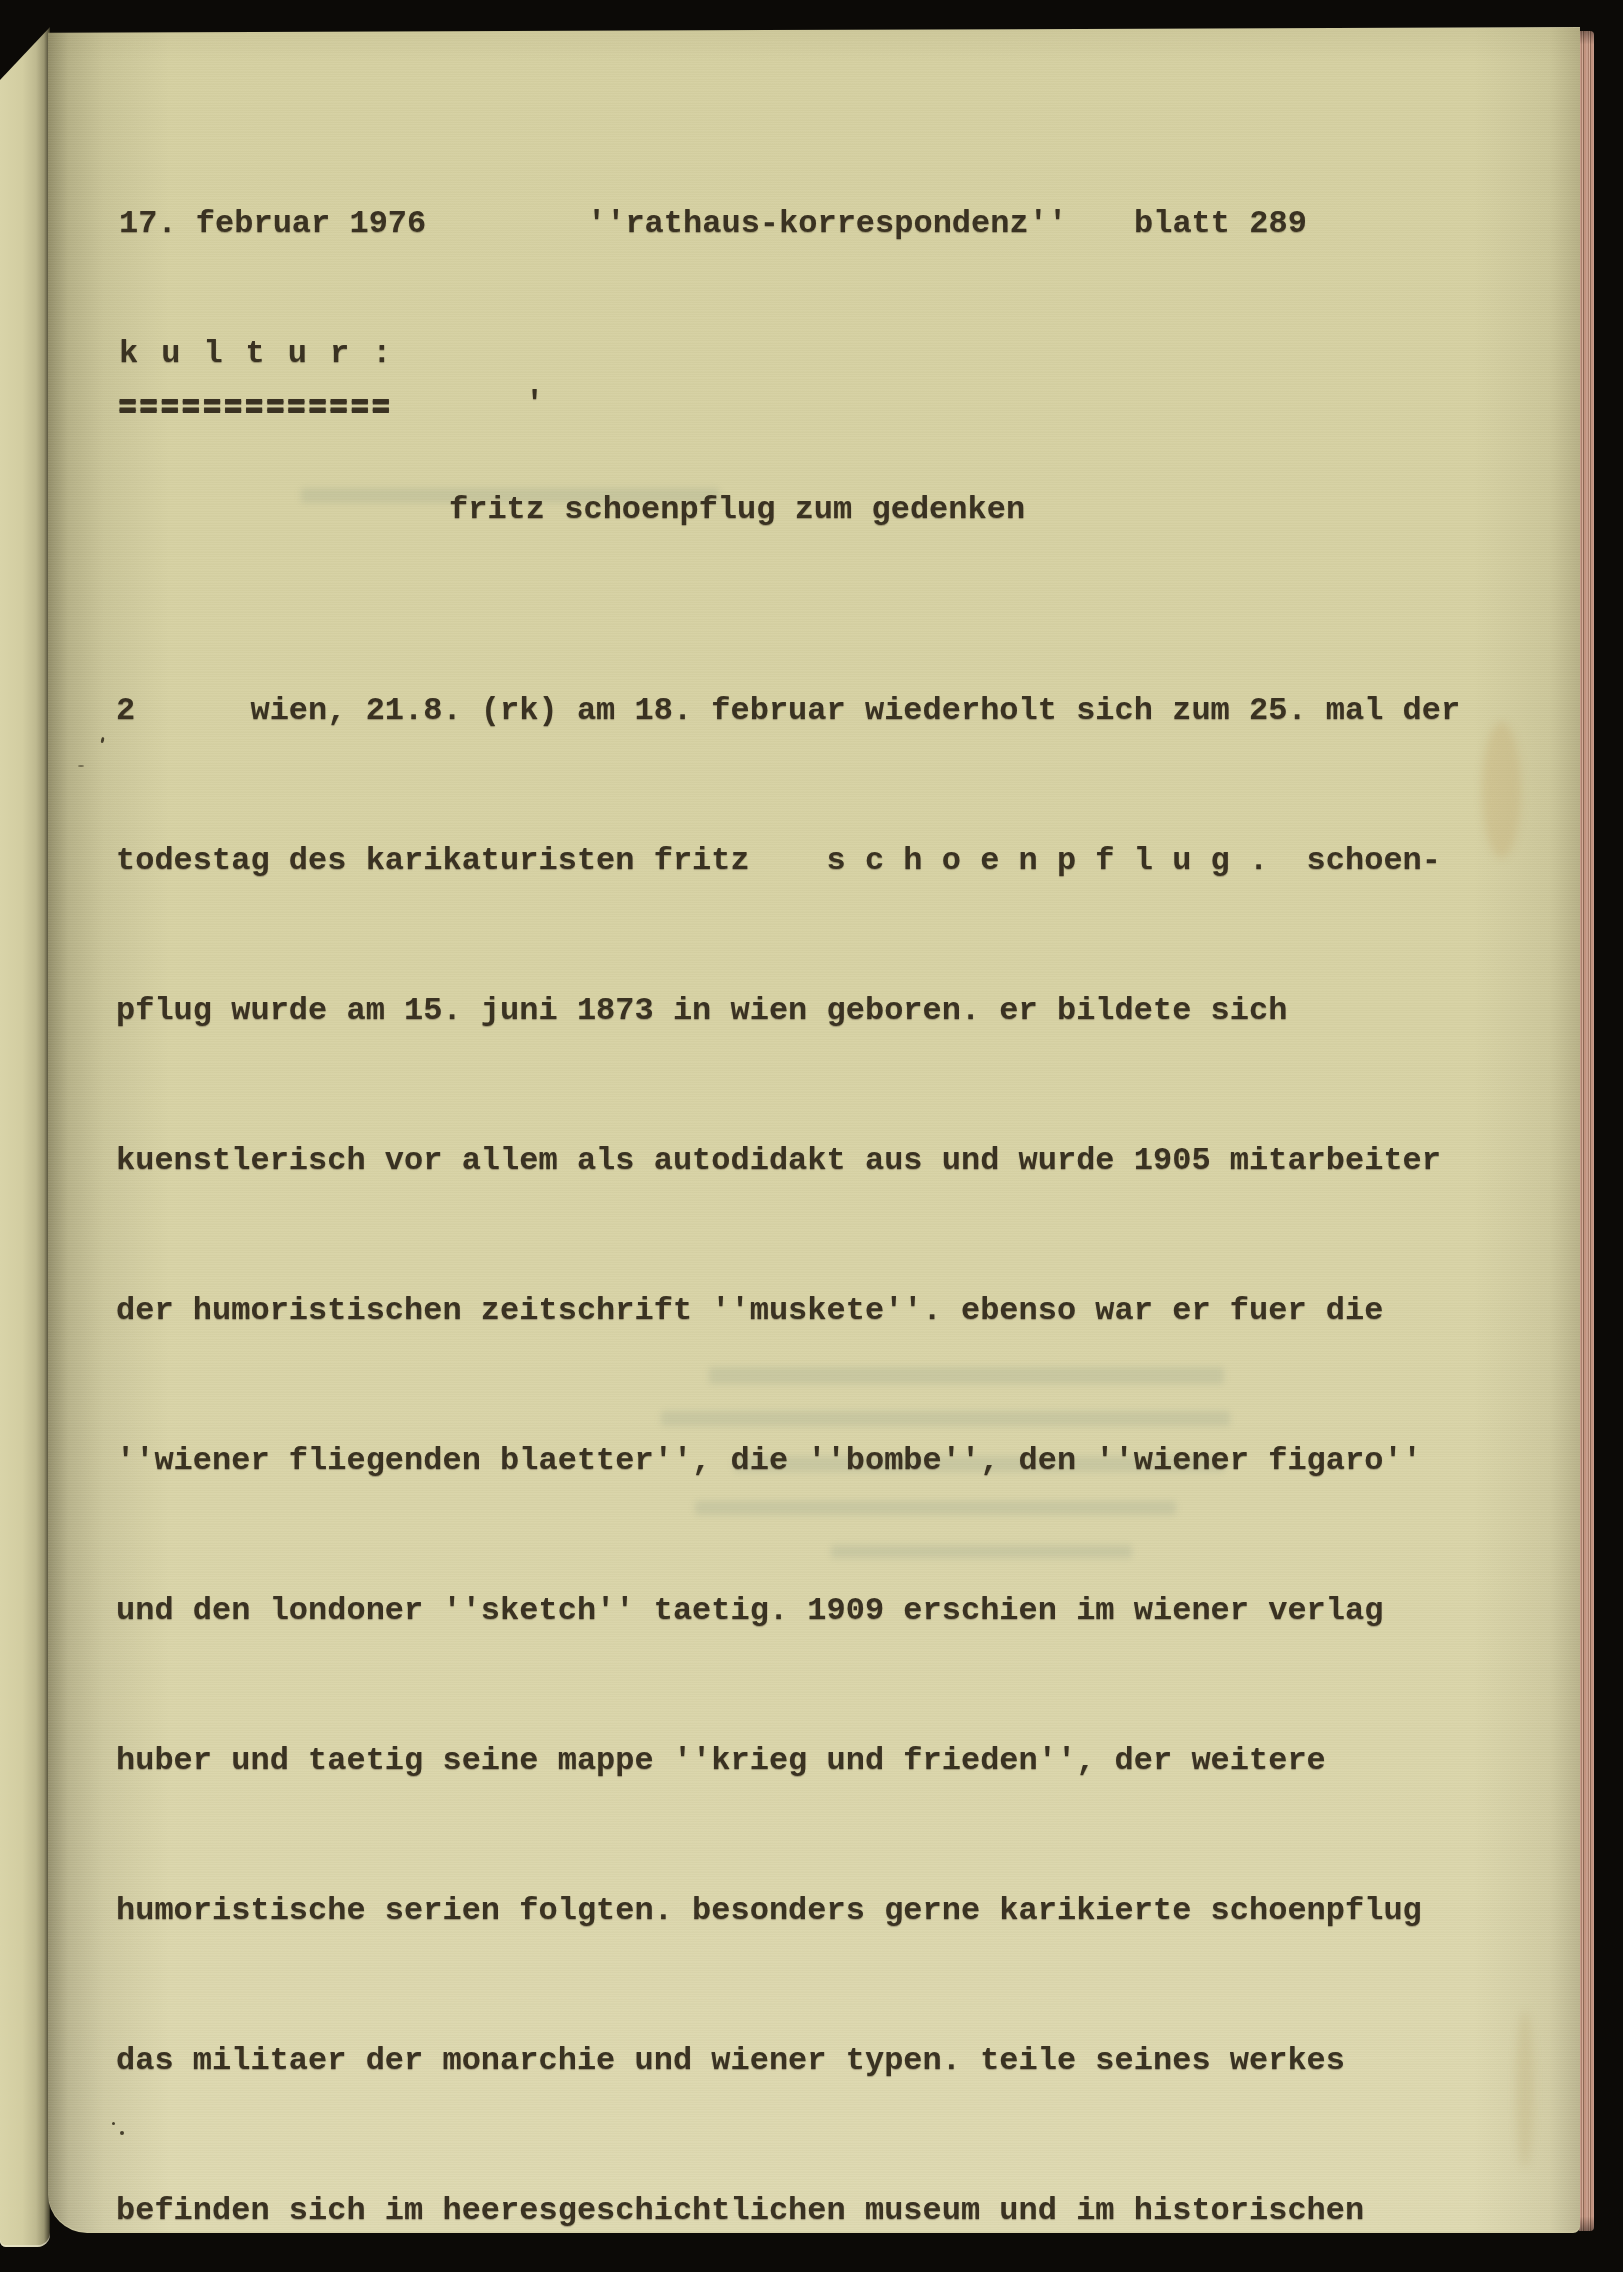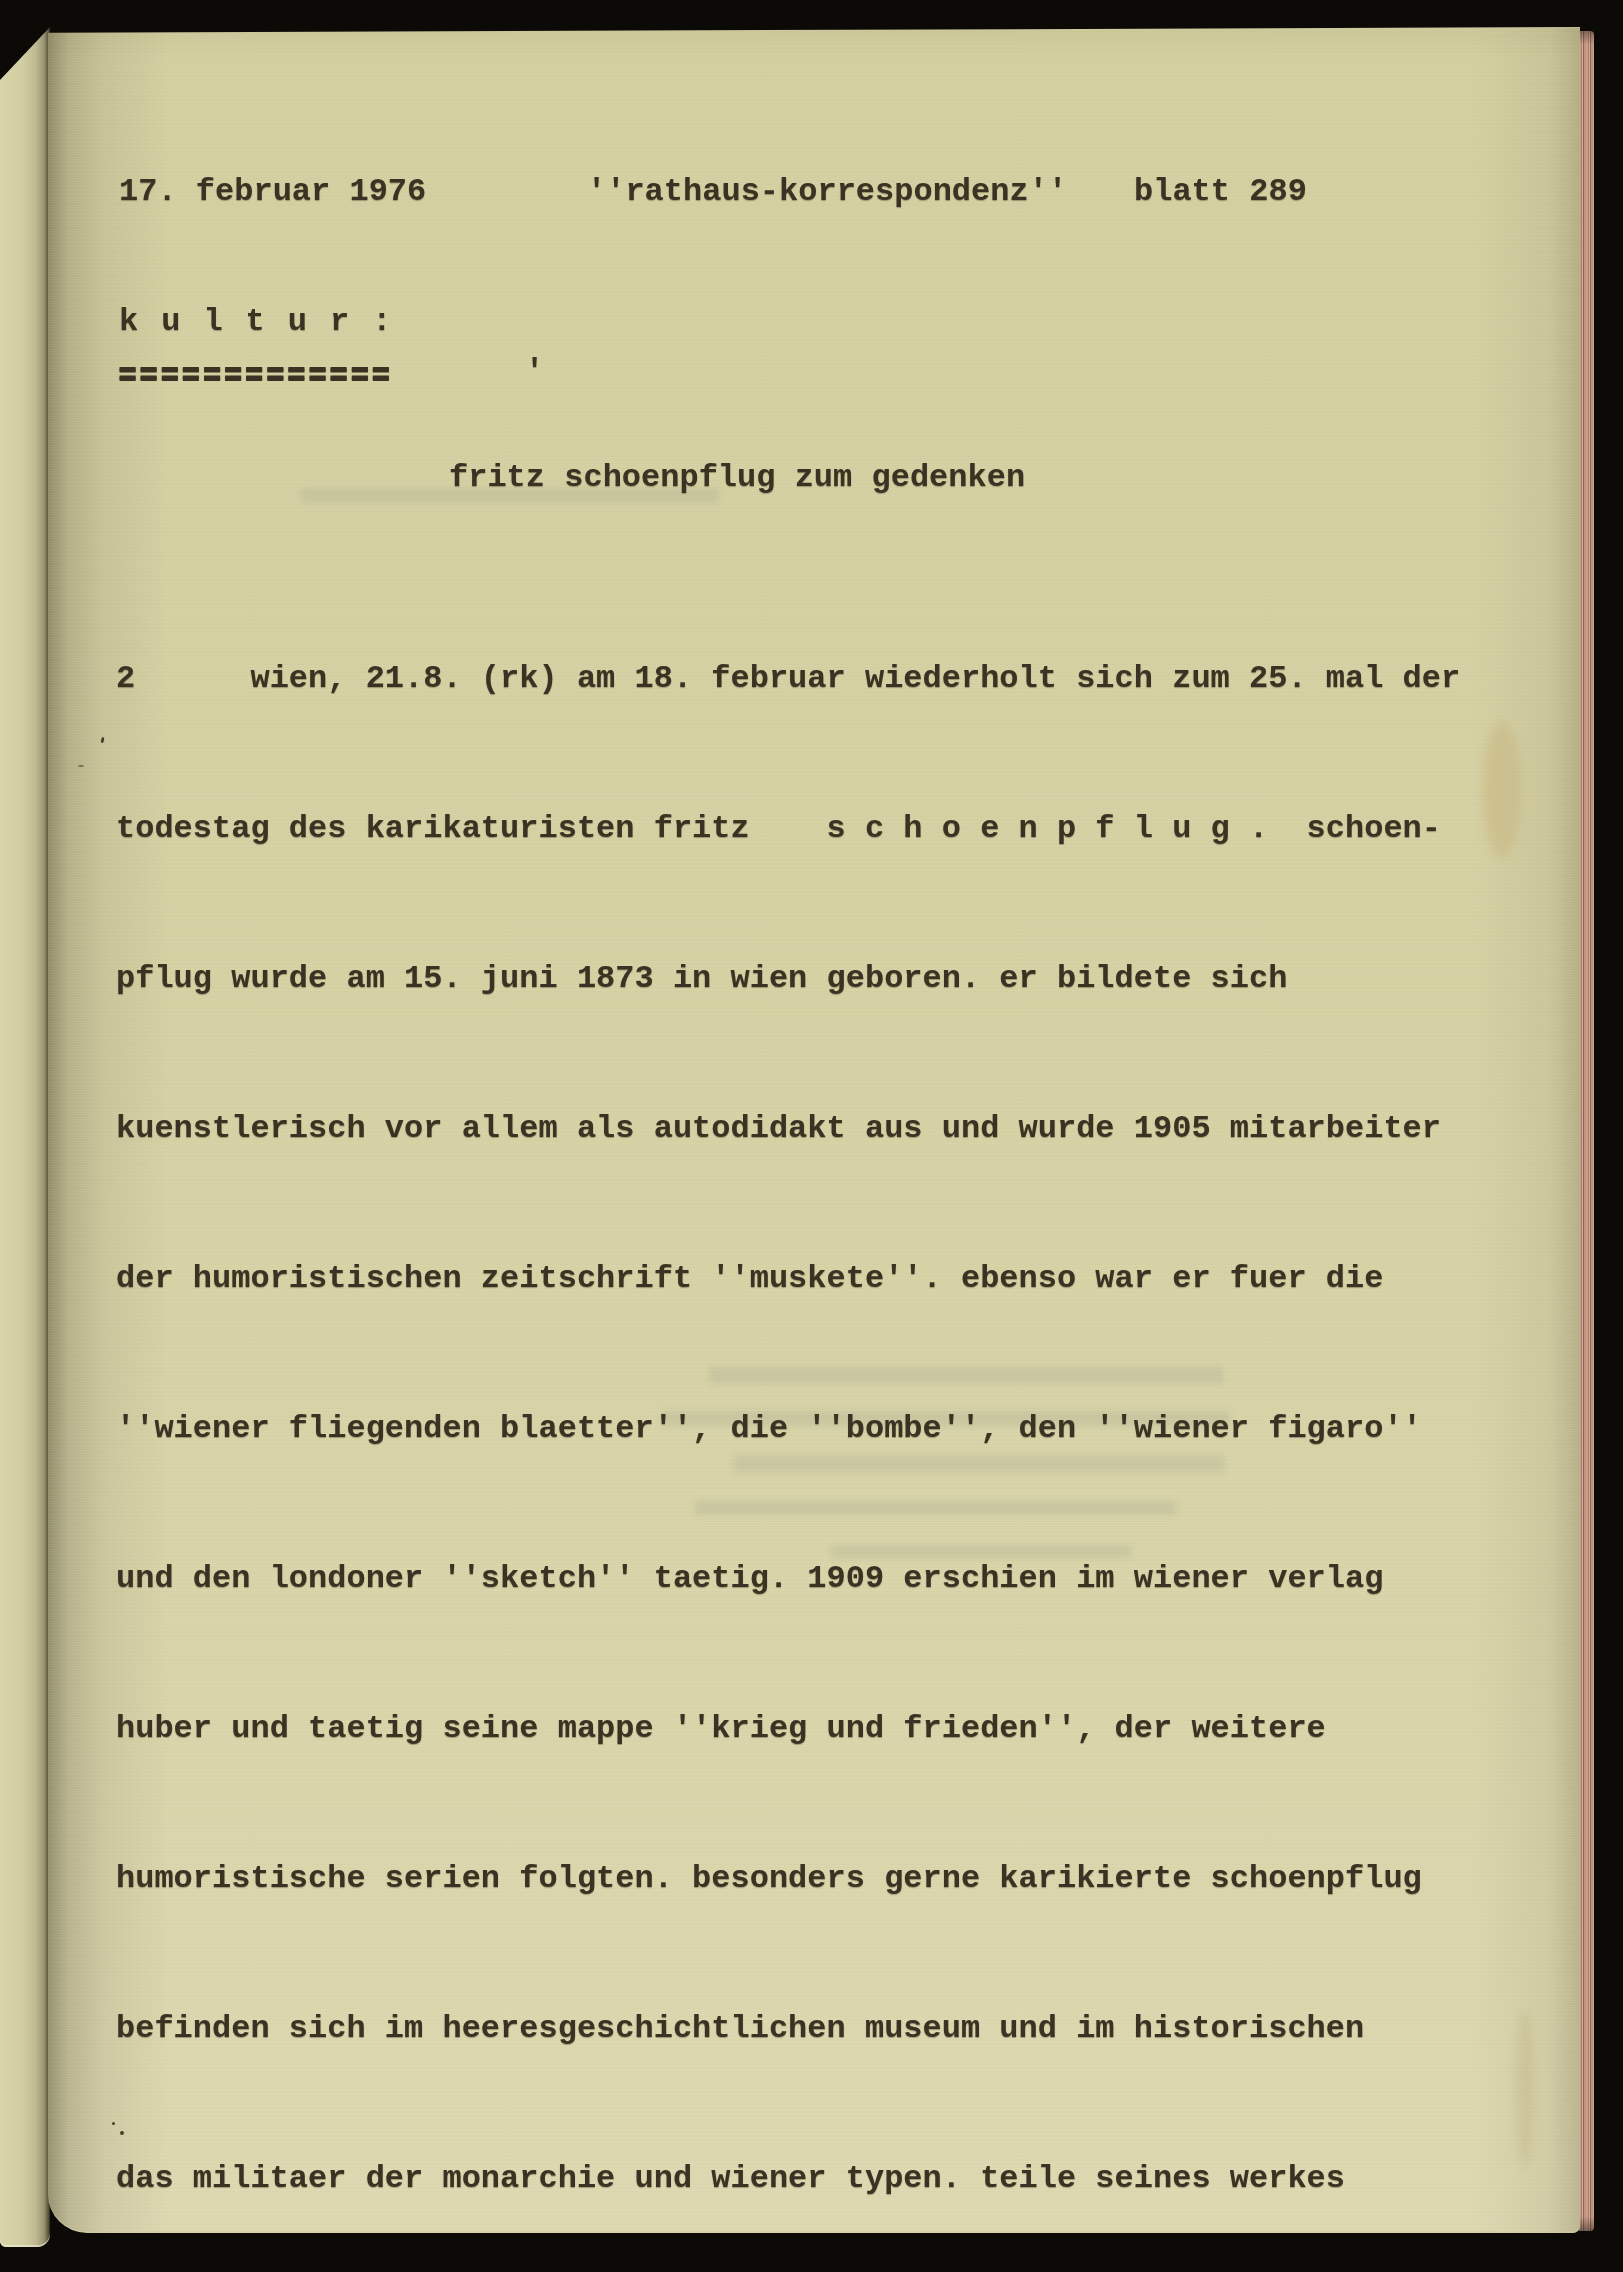--- a/index.html
+++ b/index.html
@@ -43,20 +43,21 @@
   
   .stain{position:absolute;border-radius:50%;filter:blur(4.4px);}
   .speck{position:absolute;background:#463f2c;border-radius:50%;}
   
   .t{
     position:absolute;
     font-family:"Liberation Mono","DejaVu Sans Mono",monospace;
     font-weight:700;font-size:32px;line-height:50px;
     color:#3a3222;white-space:pre;
     text-shadow:0 0.5px 1px rgba(58,48,30,.38);
+    margin-top:32px;
   }
   .t-header-date{left:119px;top:167px;}
   .t-header-pub{left:587px;top:167px;}
   .t-header-sheet{left:1134px;top:167px;}
   .t-kultur{left:119px;top:297px;letter-spacing:1.9px;}
   .t-equals{left:118px;top:351px;letter-spacing:1.9px;font-weight:900;
             text-shadow:0 1.5px 0 currentColor,0 0.5px 1px rgba(58,48,30,.5);}
   .t-stray{left:525px;top:347px;}
   .t-title{left:449px;top:453px;}
   .t-body{left:116px;top:554px;}
@@ -101,22 +102,22 @@
   <div class="t t-body">
     <div class="line">2      wien, 21.8. (rk) am 18. februar wiederholt sich zum 25. mal der</div>
     <div class="line">todestag des karikaturisten fritz    s c h o e n p f l u g .  schoen-</div>
     <div class="line">pflug wurde am 15. juni 1873 in wien geboren. er bildete sich</div>
     <div class="line">kuenstlerisch vor allem als autodidakt aus und wurde 1905 mitarbeiter</div>
     <div class="line">der humoristischen zeitschrift ''muskete''. ebenso war er fuer die</div>
     <div class="line">''wiener fliegenden blaetter'', die ''bombe'', den ''wiener figaro''</div>
     <div class="line">und den londoner ''sketch'' taetig. 1909 erschien im wiener verlag</div>
     <div class="line">huber und taetig seine mappe ''krieg und frieden'', der weitere</div>
     <div class="line">humoristische serien folgten. besonders gerne karikierte schoenpflug</div>
+    <div class="line">das militaer der monarchie und wiener typen. teile seines werkes</div>
     <div class="line">befinden sich im heeresgeschichtlichen museum und im historischen</div>
-    <div class="line">das militaer der monarchie und wiener typen. teile seines werkes</div>
     
     
     
     
   </div>
 
 </div>
 
 
 </body></html>

